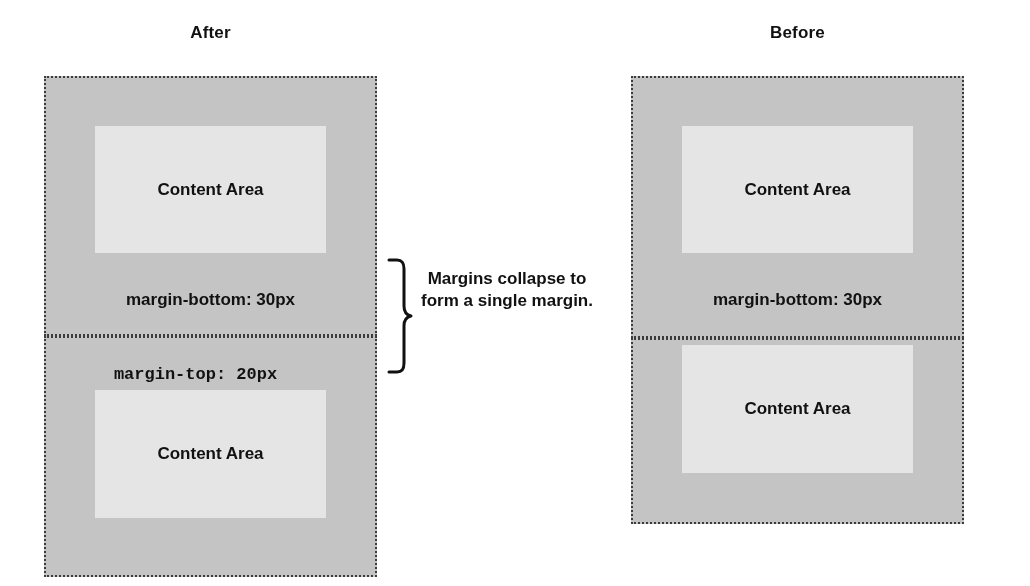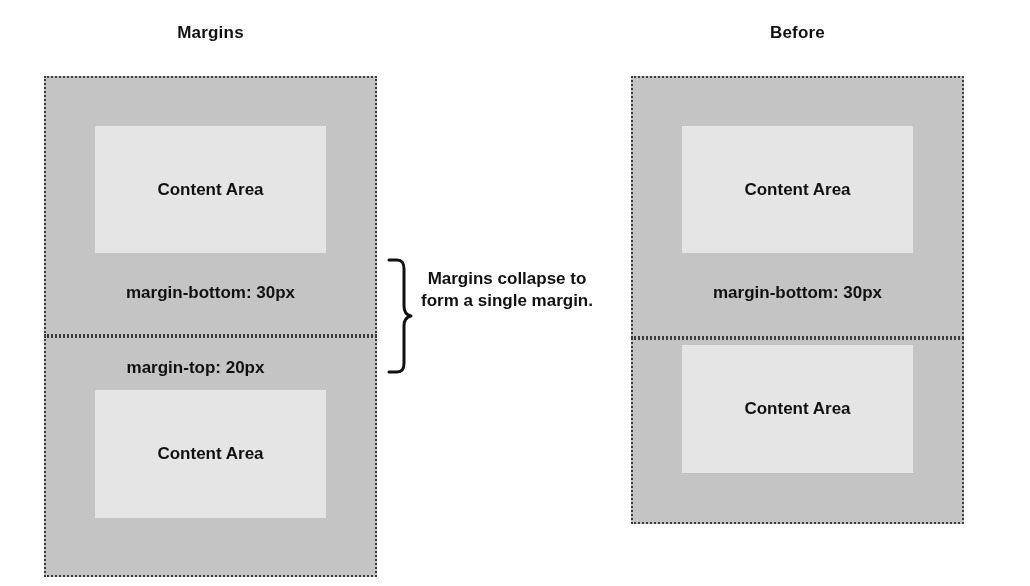--- a/index.html
+++ b/index.html
@@ -71,23 +71,24 @@
   #after-content-2  { left: 682px; top: 345px; width: 231px; height: 128px; }
 
   
   .margin-label {
     position: absolute;
     font-size: 17px;
     font-weight: bold;
     color: #111111;
     text-align: center;
     white-space: nowrap;
+    margin-top: 7px;
   }
   #before-label-bottom { left: 44px;  top: 283px; width: 333px; }
-  #before-label-top    { left: 44px;  top: 358px; width: 303px; }
+  #before-label-top    { left: 44px;  top: 358px; width: 303px; font-family: Liberation Mono, monospace; }
   #after-label-bottom  { left: 631px; top: 283px; width: 333px; }
 
   
   #brace-wrap {
     position: absolute;
     left: 387px;
     top: 258px;
     width: 26px;
     height: 116px;
   }
@@ -103,21 +104,21 @@
     line-height: 1.32;
     color: #111111;
     text-align: center;
   }
 </style>
 </head>
 <body>
 
 <div class="stage">
 
-  <div id="title-before" class="col-title">Margins</div>
+  <div id="title-before" class="col-title">After</div>
 
   <div id="title-after" class="col-title">Before</div>
 
   <div id="before-box-1" class="margin-box"></div>
 
   <div id="before-content-1" class="content-box">
     <span class="content-label">Content Area</span>
   </div>
 
   <div id="before-label-bottom" class="margin-label">margin-bottom: 30px</div>

